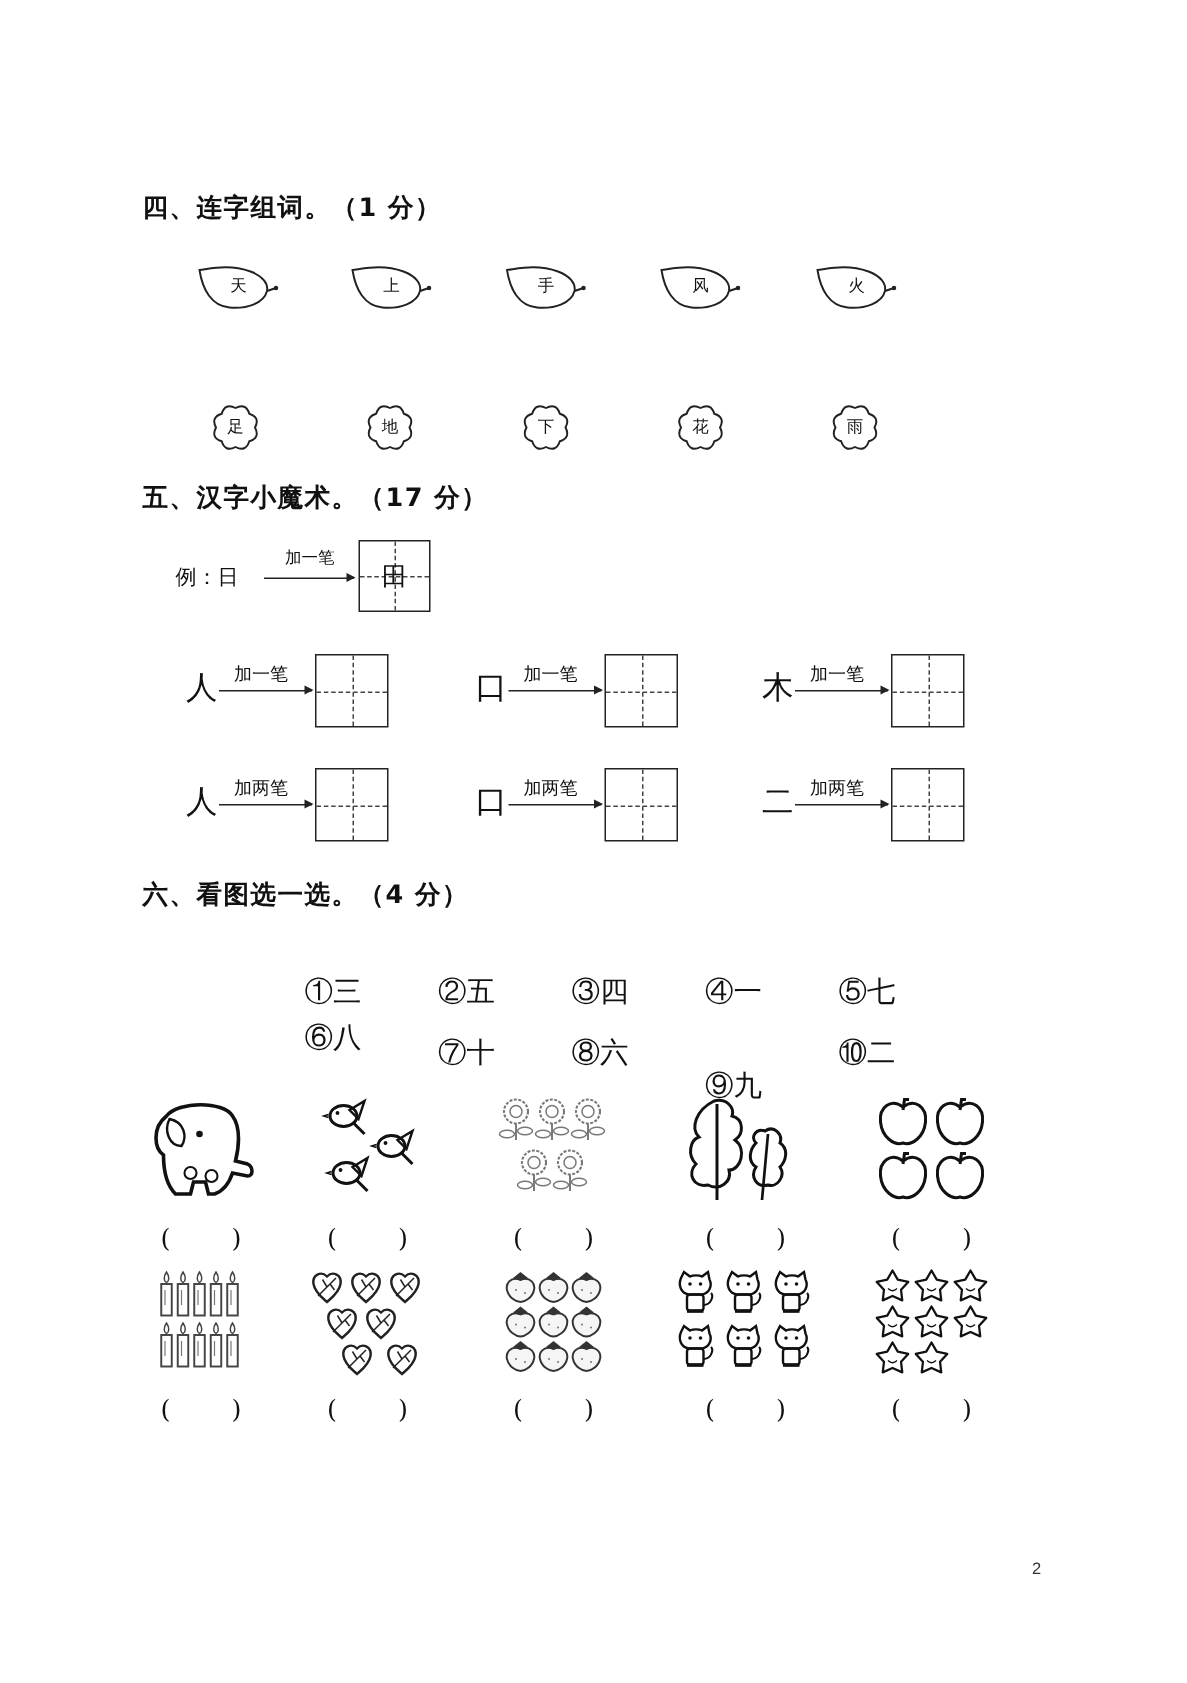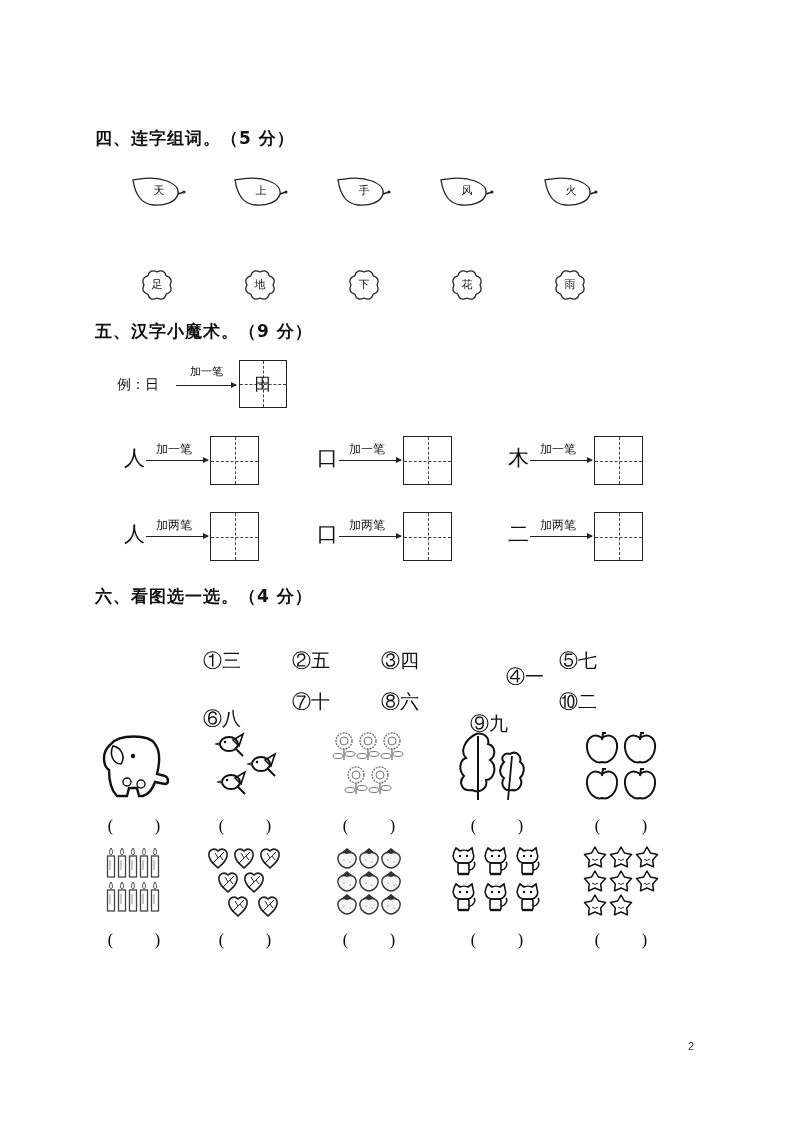--- a/index.html
+++ b/index.html
@@ -20,21 +20,21 @@
   .arrow{position:absolute;height:1px;background:#222;}
   .arrow:after{content:"";position:absolute;right:-1px;top:-3px;border-left:6px solid #222;border-top:3.5px solid transparent;border-bottom:3.5px solid transparent;}
   .alabel{position:absolute;font-size:12px;font-family:"DejaVu Serif",serif;}
   .opt{position:absolute;font-size:19px;font-family:"DejaVu Serif",serif;}
   .paren{position:absolute;font-size:17px;font-family:"DejaVu Serif",serif;width:60px;display:flex;justify-content:space-between;}
   .pic{position:absolute;}
 </style>
 </head>
 <body>
 
-<div class="abs heading" style="left:95px;top:127px;">四、连字组词。（5 分）</div>
+<div class="abs heading" style="left:95px;top:127px;">四、连字组词。（1 分）</div>
 
 <div id="leaves">
     <div class="leaf" style="left: 131px; top: 177px;">
       <svg width="60" height="32">
         <path d="M2 3 C10 2 22 -1 36 4 C44 7 48 12 47 17 C45 25 34 29 22 28 C10 27 4 16 2 3 Z" fill="none" stroke="#222" stroke-width="1.3"></path>
         <path d="M47 17 L53 15" stroke="#222" stroke-width="1.5"></path>
         <circle cx="53" cy="15" r="1.5" fill="#222"></circle>
       </svg>
       <span>天</span>
     </div>
@@ -97,21 +97,21 @@
       <span>花</span>
     </div>
     <div class="flower" style="left: 553px; top: 268px;">
       <svg width="34" height="34">
         <path d="M30.0 17.0 Q33.6 23.9 26.2 26.2 Q23.9 33.6 17.0 30.0 Q10.1 33.6 7.8 26.2 Q0.4 23.9 4.0 17.0 Q0.4 10.1 7.8 7.8 Q10.1 0.4 17.0 4.0 Q23.9 0.4 26.2 7.8 Q33.6 10.1 30.0 17.0 Z" fill="none" stroke="#222" stroke-width="1.3"></path>
       </svg>
       <span>雨</span>
     </div>
   </div>
 
-<div class="abs heading" style="left:95px;top:320px;">五、汉字小魔术。（9 分）</div>
+<div class="abs heading" style="left:95px;top:320px;">五、汉字小魔术。（17 分）</div>
 
 <div>
   <span class="alabel" style="left:117px;top:376px;font-size:14px;">例：日</span>
   <div class="arrow" style="left:176px;top:385px;width:60px;"></div>
   <span class="alabel" style="left:190px;top:364px;font-size:11px;">加一笔</span>
   <div class="grid" style="left:239px;top:360px;">
     <div class="vh"></div>
       <div class="hh"></div>
     <div class="ans">田</div>
   </div>
@@ -161,23 +161,23 @@
       <div class="hh"></div>
     </div>
   </div>
 
 <div class="abs heading" style="left:95px;top:585px;">六、看图选一选。（4 分）</div>
 
 <div id="options">
     <span class="opt" style="left: 203px; top: 648px;">①三</span>
     <span class="opt" style="left: 292px; top: 648px;">②五</span>
     <span class="opt" style="left: 381px; top: 648px;">③四</span>
-    <span class="opt" style="left: 470px; top: 664px; margin-left: 36px;">④一</span>
+    <span class="opt" style="left: 470px; top: 648px;">④一</span>
     <span class="opt" style="left: 559px; top: 648px;">⑤七</span>
-    <span class="opt" style="left: 203px; top: 706px;">⑥八</span>
+    <span class="opt" style="left: 203px; top: 679px;">⑥八</span>
     <span class="opt" style="left: 292px; top: 689px; font-family: Liberation Serif, serif;">⑦十</span>
     <span class="opt" style="left: 381px; top: 689px;">⑧六</span>
     <span class="opt" style="left: 470px; top: 711px;">⑨九</span>
     <span class="opt" style="left: 559px; top: 689px;">⑩二</span>
   </div>
 <div id="pictures">
     <div class="pic" style="left: 99px; top: 730px;"><svg width="72" height="72">
         <path d="M12 14 C20 4 50 4 56 14 C62 22 60 36 58 44 L66 46 C70 48 70 54 66 54 L56 52 C54 58 50 64 44 66 L40 66 L38 58 L30 58 L28 66 L18 66 C12 60 10 50 10 40 C4 36 2 22 12 14 Z" fill="none" stroke="#111" stroke-width="2.4"></path>
         <path d="M14 16 C10 24 14 34 22 34 C26 28 24 18 14 16 Z" fill="none" stroke="#111" stroke-width="1.6"></path>
         <circle cx="34" cy="26" r="2.2" fill="#111"></circle>

